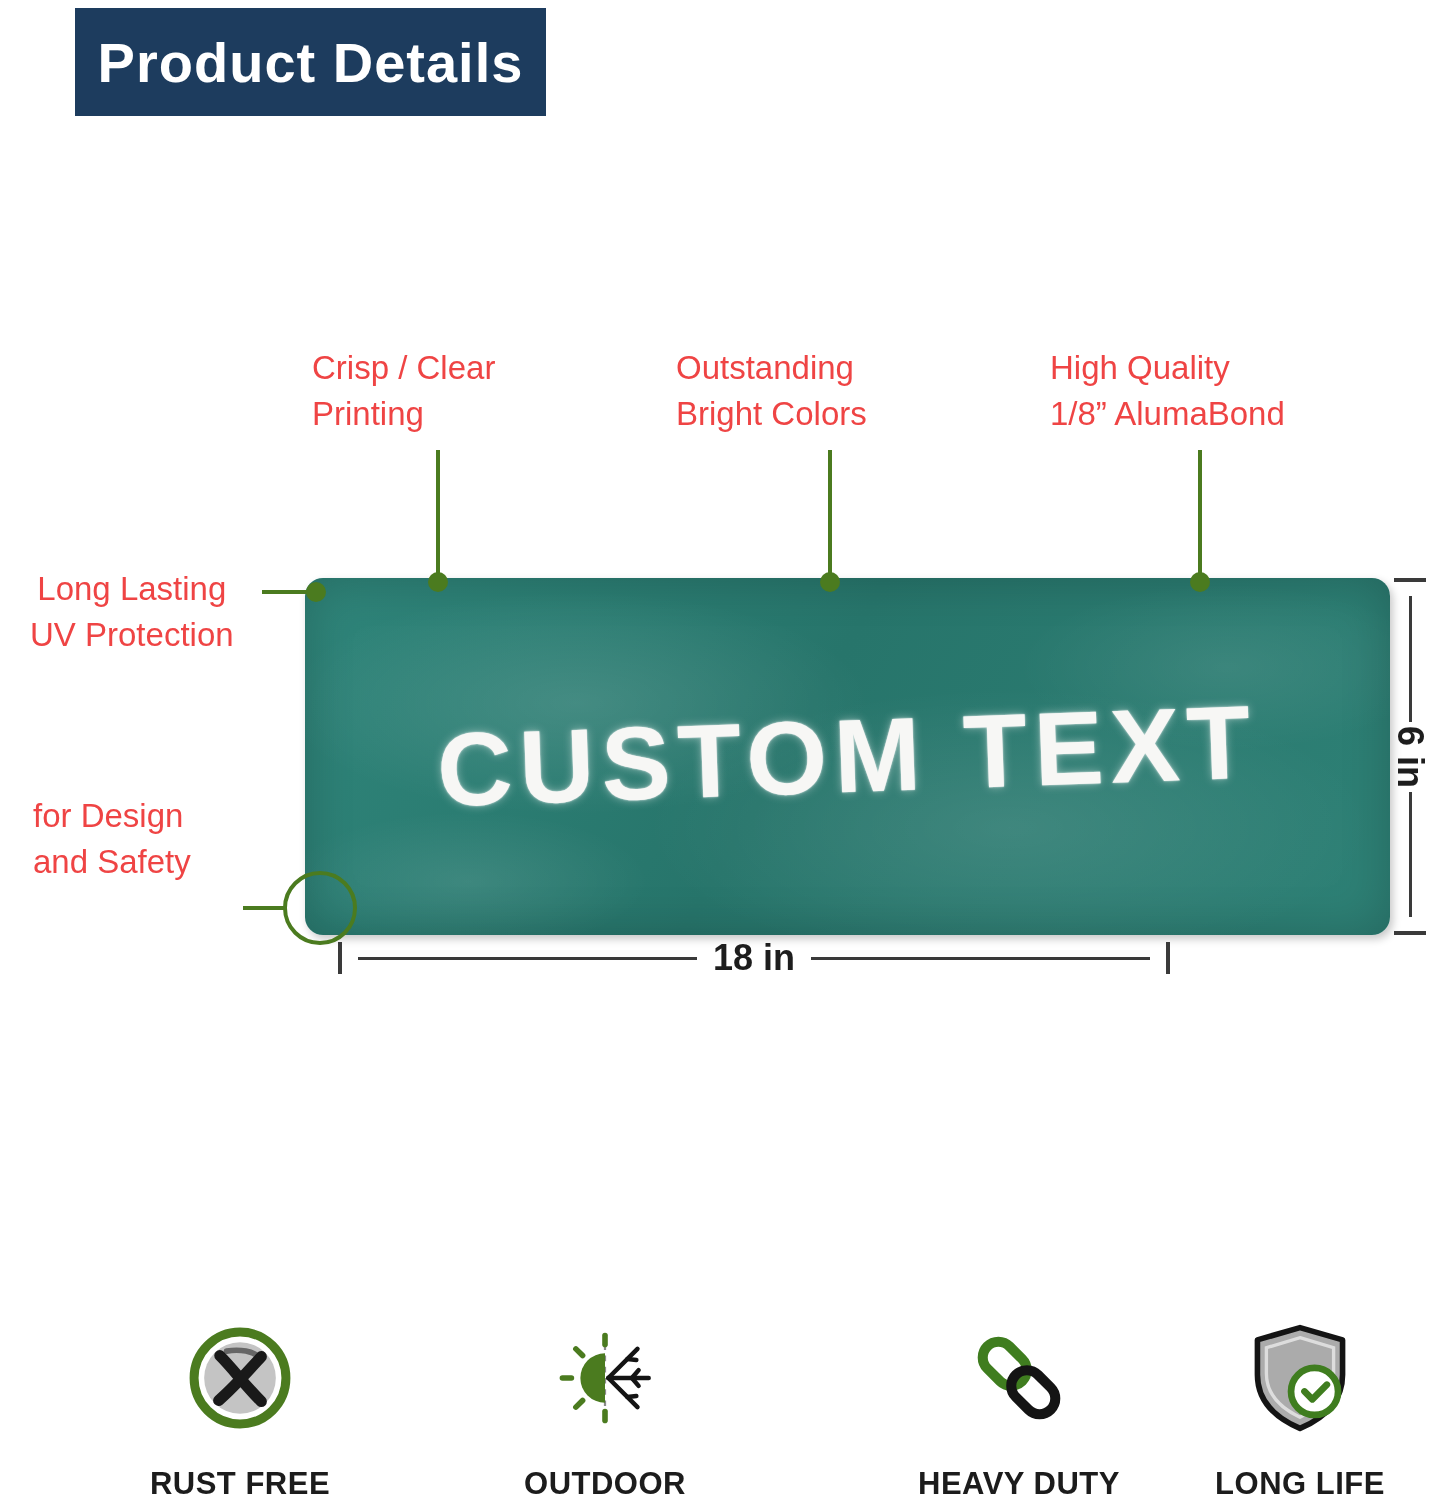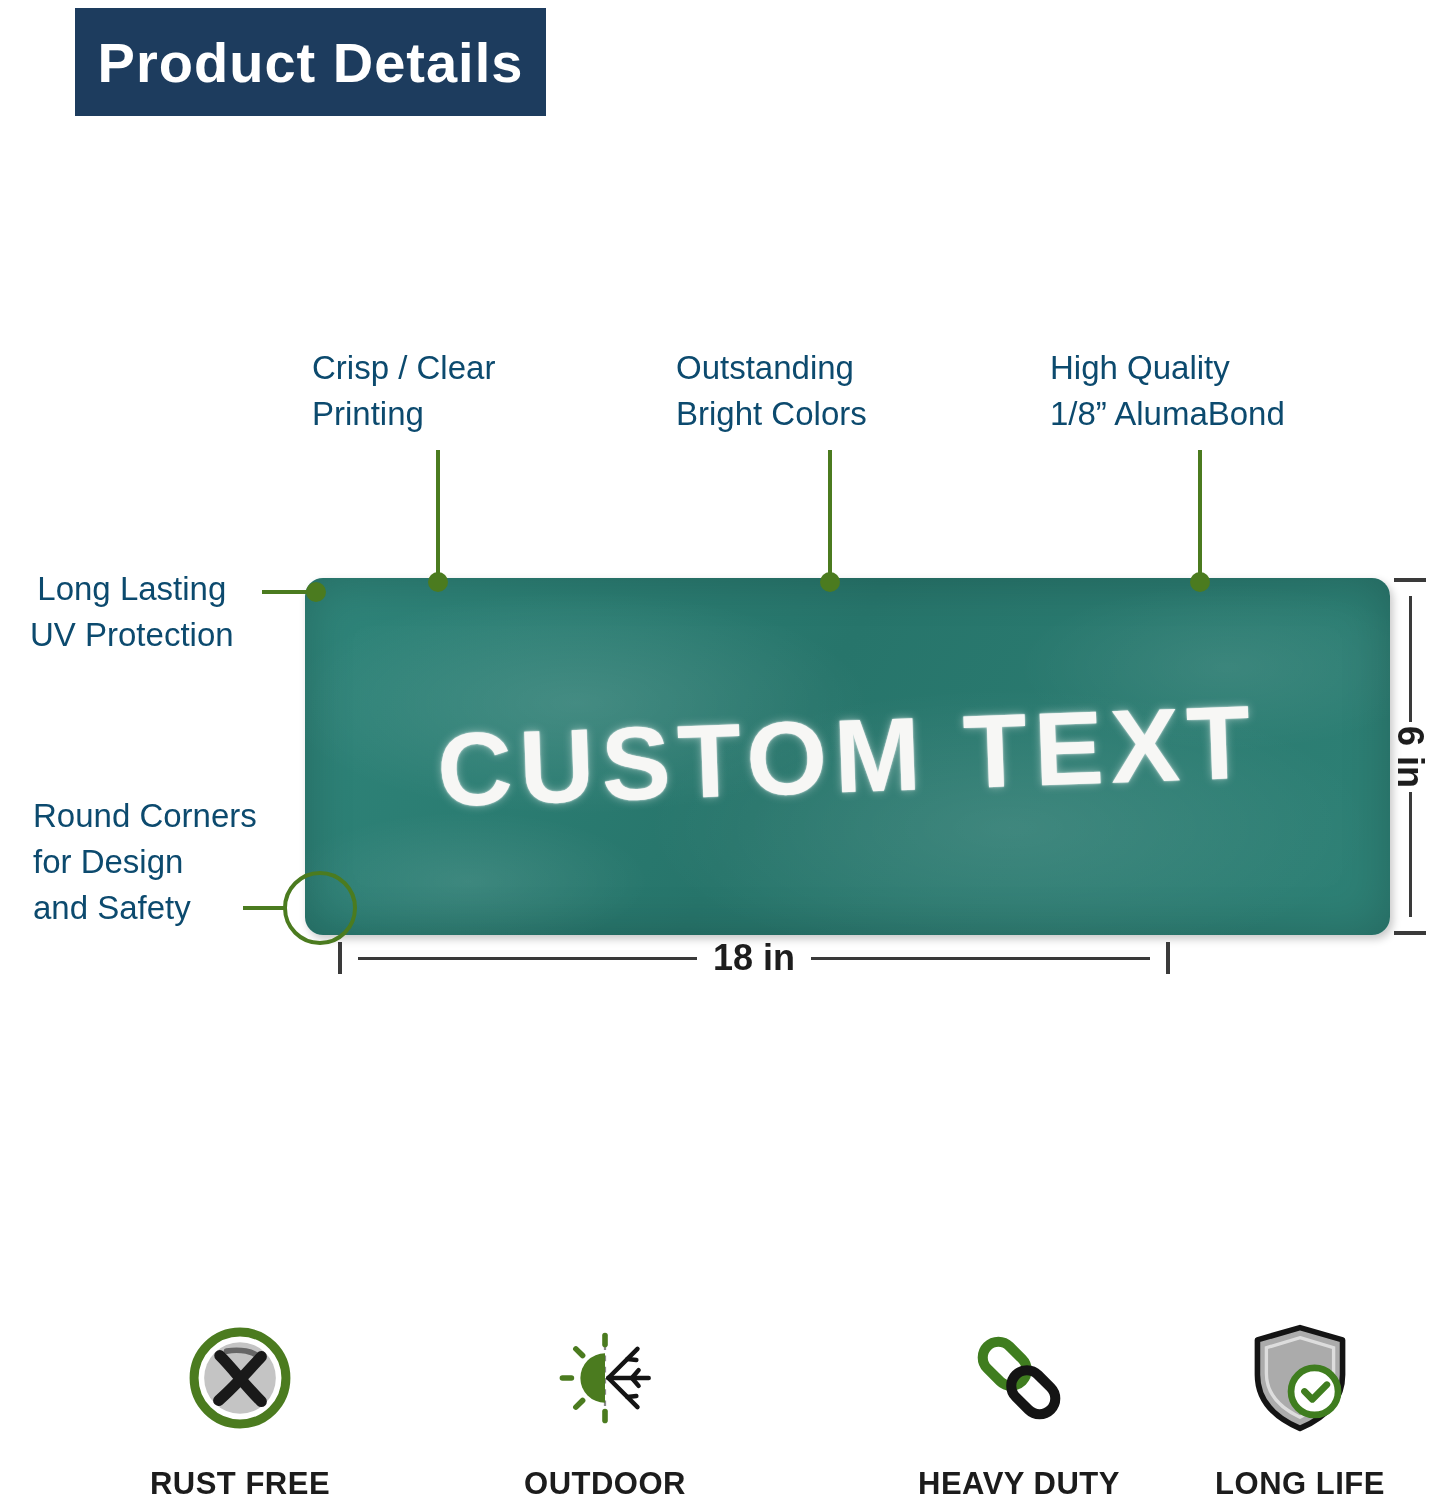--- a/index.html
+++ b/index.html
@@ -9,21 +9,21 @@
   }
 
   
   .title-box {
     position:absolute; left:75px; top:8px; width:471px; height:108px;
     background:#1d3c5e; display:flex; align-items:center; justify-content:center;
   }
   .title-box h1 { color:#ffffff; font-size:56px; font-weight:700; letter-spacing:1px; }
 
   
-  .callout { position:absolute; font-size:33px; color:#0c4a6e; line-height:1.40; font-weight:400; }
+  .callout { position:absolute; font-size:33px; color:#ef4444; line-height:1.40; font-weight:400; }
   .callout-printing { left:312px; top:345px; }
   .callout-colors   { left:676px; top:345px; }
   .callout-material { left:1050px; top:345px; }
   .callout-uv       { left:30px;  top:566px;text-align:center; }
   .callout-corners  { left:33px;  top:793px; }
 
   
   .vline { position:absolute; width:4px; background:#4b7b1f; top:450px; height:130px; z-index:2; }
   .vline-1 { left:436px; } .vline-2 { left:828px; } .vline-3 { left:1198px; }
   .hline { position:absolute; height:4px; background:#4b7b1f; z-index:2; }
@@ -113,21 +113,20 @@
   <div class="callout callout-material">
     <div>High Quality</div>
     <div>1/8” AlumaBond</div>
   </div>
 
   <div class="callout callout-uv">
     <div>Long Lasting</div>
     <div>UV Protection</div>
   </div>
   <div class="callout callout-corners">
-    <div>Round Corners</div>
     <div>for Design</div>
     <div>and Safety</div>
   </div>
 
   <div class="vline vline-1"></div>
   <div class="vline vline-2"></div>
   <div class="vline vline-3"></div>
   <div class="hline hline-uv"></div>
   <div class="hline hline-corners"></div>
 

